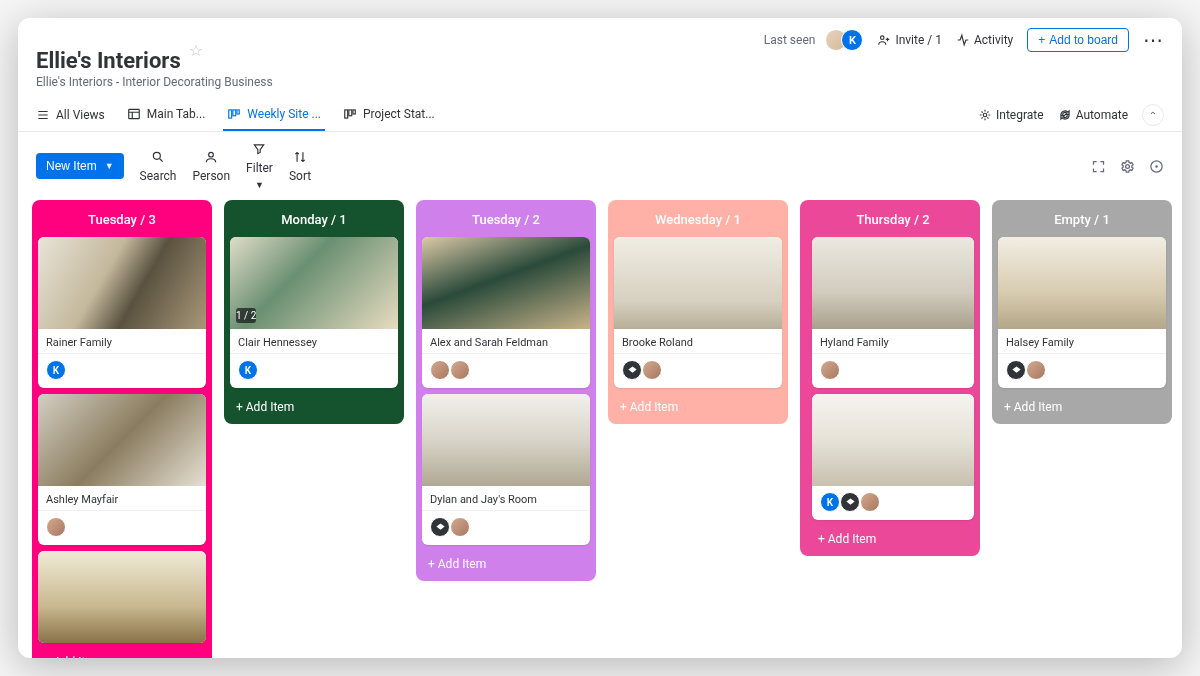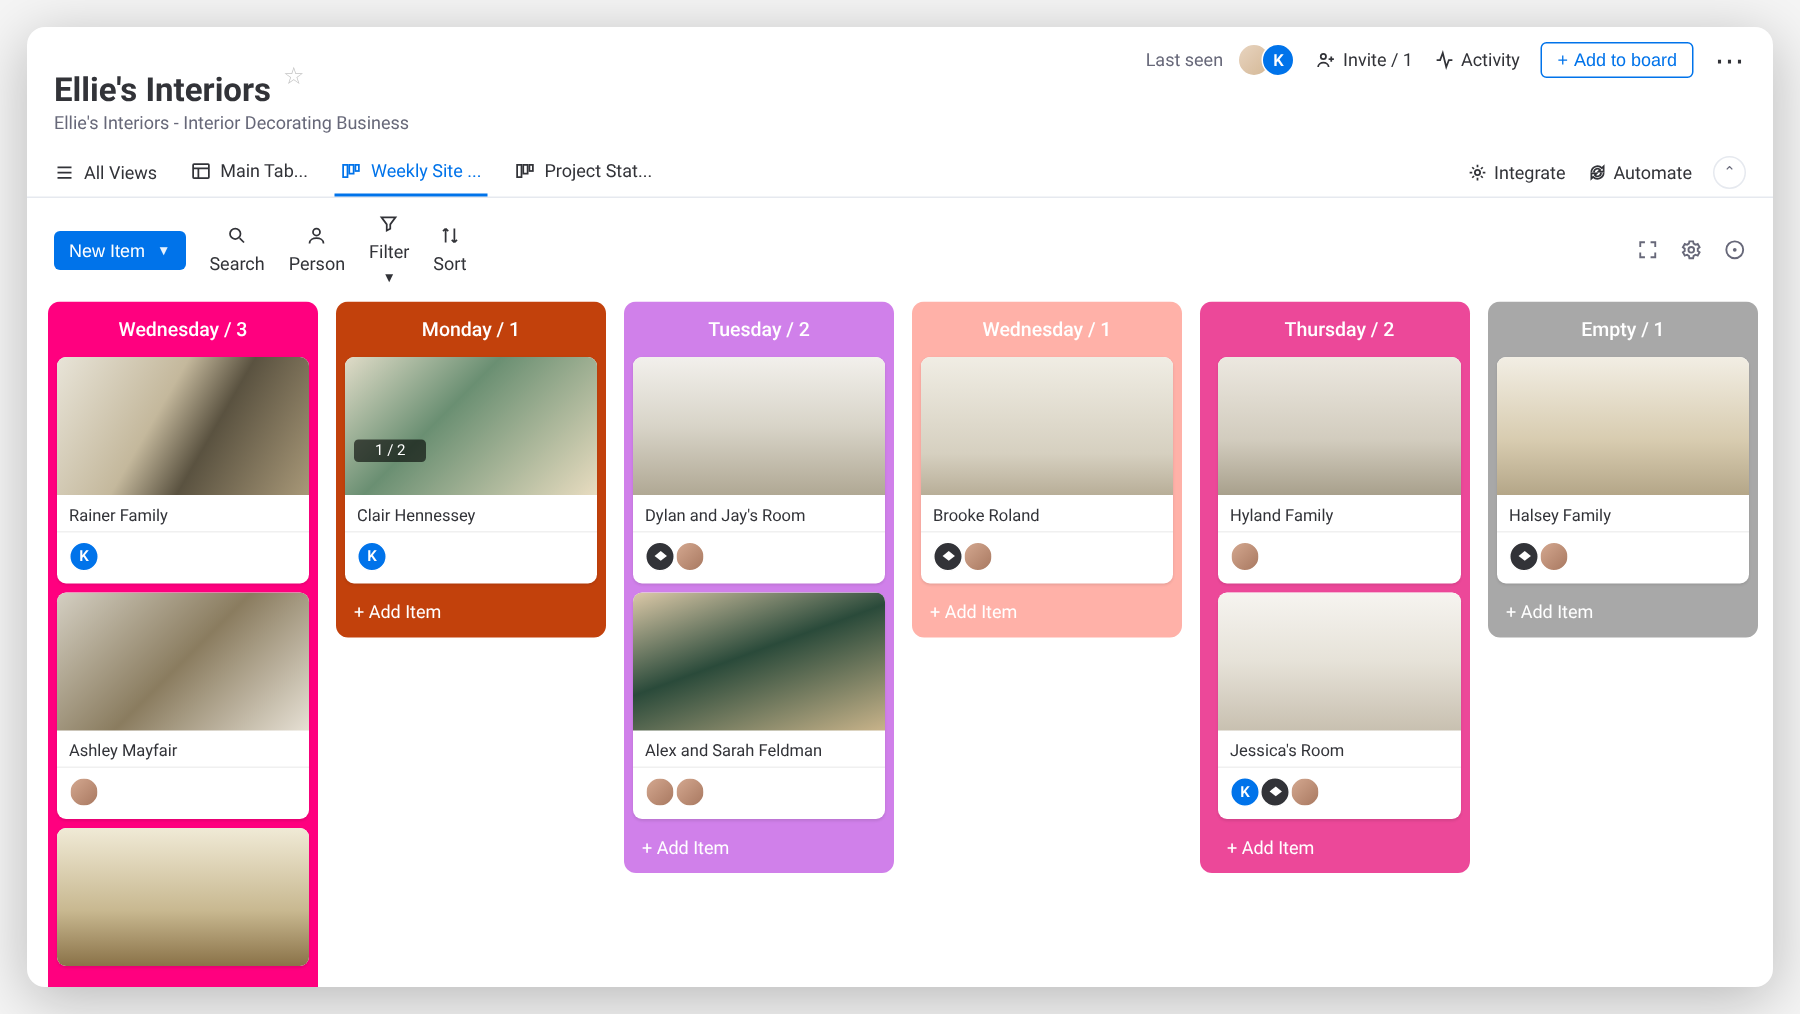--- a/index.html
+++ b/index.html
@@ -59,32 +59,32 @@
 .tool svg { width:14px; height:14px; }
 .toolbar-right { display:flex; align-items:center; gap:14px; color:#676879; }
 .toolbar-right svg { width:15px; height:15px; cursor:pointer; }
 
 .board { flex:1; overflow-x:auto; overflow-y:hidden; padding:0 14px 14px 14px; }
 .columns { display:flex; gap:12px; height:100%; align-items:flex-start; }
 .col { width:180px; flex:0 0 180px; border-radius:8px; padding:6px; display:flex; flex-direction:column; gap:6px; }
 .col-header { color:#fff; text-align:center; font-size:13px; font-weight:500; padding:6px 4px 4px 4px; }
 .card { background:#fff; border-radius:6px; overflow:hidden; box-shadow:0 1px 2px rgba(0,0,0,.1); display:flex; flex-direction:column; }
 .card-img { width:100%; height:92px; background:#d8d8d8; position:relative; }
-.card-counter { position:absolute; left:6px; bottom:22px; background:rgba(0,0,0,.6); color:#fff; font-size:10px; padding:2px 14px; border-radius:3px; }
+.card-counter { position:absolute; left:6px; bottom:6px; background:rgba(0,0,0,.6); color:#fff; font-size:10px; padding:2px 0; border-radius:3px; }
 .card-title { font-size:11px; color:#323338; padding:7px 8px 4px 8px; border-bottom:1px solid #f0f0f0; }
 .card-footer { padding:6px 8px 8px 8px; display:flex; align-items:center; gap:3px; }
 .badge { width:20px; height:20px; border-radius:50%; background:#ccc; border:1px solid #fff; margin-left:-3px; }
 .badge:first-child { margin-left:0; }
 .badge-k { background:#0073ea; color:#fff; font-size:10px; font-weight:600; display:flex; align-items:center; justify-content:center; }
 .badge-org { background:#323338; color:#fff; font-size:9px; display:flex; align-items:center; justify-content:center; }
 .add-item { color:#fff; font-size:12px; padding:6px 6px 4px 6px; cursor:pointer; }
 
 
 .c0 { background:#ff007f; }
-.c1 { background:#c2410c; }
+.c1 { background:#14532d; }
 .c2 { background:#d080ea; }
 .c3 { background:#ffb1a8; }
 .c4 { background:#ec4899;padding-left:12px; }
 .c5 { background:#a8a8a8; }
 
 
 .img0 { background:linear-gradient(120deg,#e8e4d8 0%,#c4b89c 40%,#5a5240 60%,#a89878 100%); }
 .img1 { background:linear-gradient(135deg,#d4cfc2 0%,#8a7c5f 50%,#e6e0d4 100%); }
 .img2 { background:linear-gradient(180deg,#f0ead6 0%,#c8b890 60%,#8a7248 100%); }
 .img3 { background:linear-gradient(135deg,#e0dcc8 0%,#6a8f72 40%,#e8dcc0 100%); }
@@ -242,21 +242,21 @@
       <svg viewBox="0 0 24 24" fill="none" stroke="currentColor" stroke-width="2">
           <circle cx="12" cy="12" r="9"></circle>
           <circle cx="12" cy="12" r="2" fill="currentColor" stroke="none"></circle>
         </svg>
     </div>
   </div>
 
   <div class="board">
     <div class="columns" id="columns-container">
         <div class="col c0">
-          <div class="col-header">Wednesday / 3</div>
+          <div class="col-header">Tuesday / 3</div>
           <div class="card">
             <div class="card-img img0"></div>
             <div class="card-title">Rainer Family</div>
             <div class="card-footer">
               <div class="badge badge-k">K</div>
             </div>
           </div>
           <div class="card">
             <div class="card-img img1"></div>
             <div class="card-title">Ashley Mayfair</div>
@@ -277,40 +277,40 @@
             </div>
             <div class="card-title">Clair Hennessey</div>
             <div class="card-footer">
               <div class="badge badge-k">K</div>
             </div>
           </div>
           <div class="add-item">+ Add Item</div>
         </div>
         <div class="col c2">
           <div class="col-header">Tuesday / 2</div>
+          <div class="card">
+            <div class="card-img img4"></div>
+            <div class="card-title">Alex and Sarah Feldman</div>
+            <div class="card-footer">
+              <div class="badge" style="background: linear-gradient(135deg, rgb(212, 168, 144), rgb(168, 120, 96));"></div>
+              <div class="badge" style="background: linear-gradient(135deg, rgb(212, 168, 144), rgb(168, 120, 96));"></div>
+            </div>
+          </div>
           <div class="card">
             <div class="card-img img5"></div>
             <div class="card-title">Dylan and Jay's Room</div>
             <div class="card-footer">
               <div class="badge badge-org">
                 <svg viewBox="0 0 24 24" width="11" height="11" fill="currentColor">
                   <path d="M12 3l9 7-9 7-9-7z"></path>
                 </svg>
               </div>
               <div class="badge" style="background: linear-gradient(135deg, rgb(212, 168, 144), rgb(168, 120, 96));"></div>
             </div>
           </div>
-          <div class="card">
-            <div class="card-img img4"></div>
-            <div class="card-title">Alex and Sarah Feldman</div>
-            <div class="card-footer">
-              <div class="badge" style="background: linear-gradient(135deg, rgb(212, 168, 144), rgb(168, 120, 96));"></div>
-              <div class="badge" style="background: linear-gradient(135deg, rgb(212, 168, 144), rgb(168, 120, 96));"></div>
-            </div>
-          </div>
           <div class="add-item">+ Add Item</div>
         </div>
         <div class="col c3">
           <div class="col-header">Wednesday / 1</div>
           <div class="card">
             <div class="card-img img6"></div>
             <div class="card-title">Brooke Roland</div>
             <div class="card-footer">
               <div class="badge badge-org">
                 <svg viewBox="0 0 24 24" width="11" height="11" fill="currentColor">
@@ -326,21 +326,20 @@
           <div class="col-header">Thursday / 2</div>
           <div class="card">
             <div class="card-img img7"></div>
             <div class="card-title">Hyland Family</div>
             <div class="card-footer">
               <div class="badge" style="background: linear-gradient(135deg, rgb(212, 168, 144), rgb(168, 120, 96));"></div>
             </div>
           </div>
           <div class="card">
             <div class="card-img img8"></div>
-            <div class="card-title">Jessica's Room</div>
             <div class="card-footer">
               <div class="badge badge-k">K</div>
               <div class="badge badge-org">
                 <svg viewBox="0 0 24 24" width="11" height="11" fill="currentColor">
                   <path d="M12 3l9 7-9 7-9-7z"></path>
                 </svg>
               </div>
               <div class="badge" style="background: linear-gradient(135deg, rgb(212, 168, 144), rgb(168, 120, 96));"></div>
             </div>
           </div>

